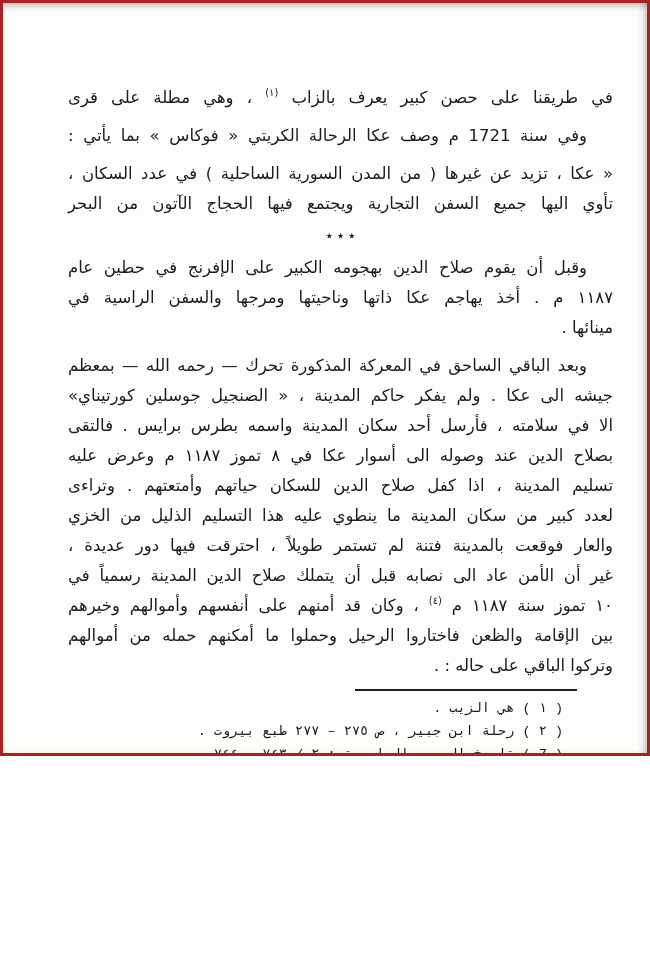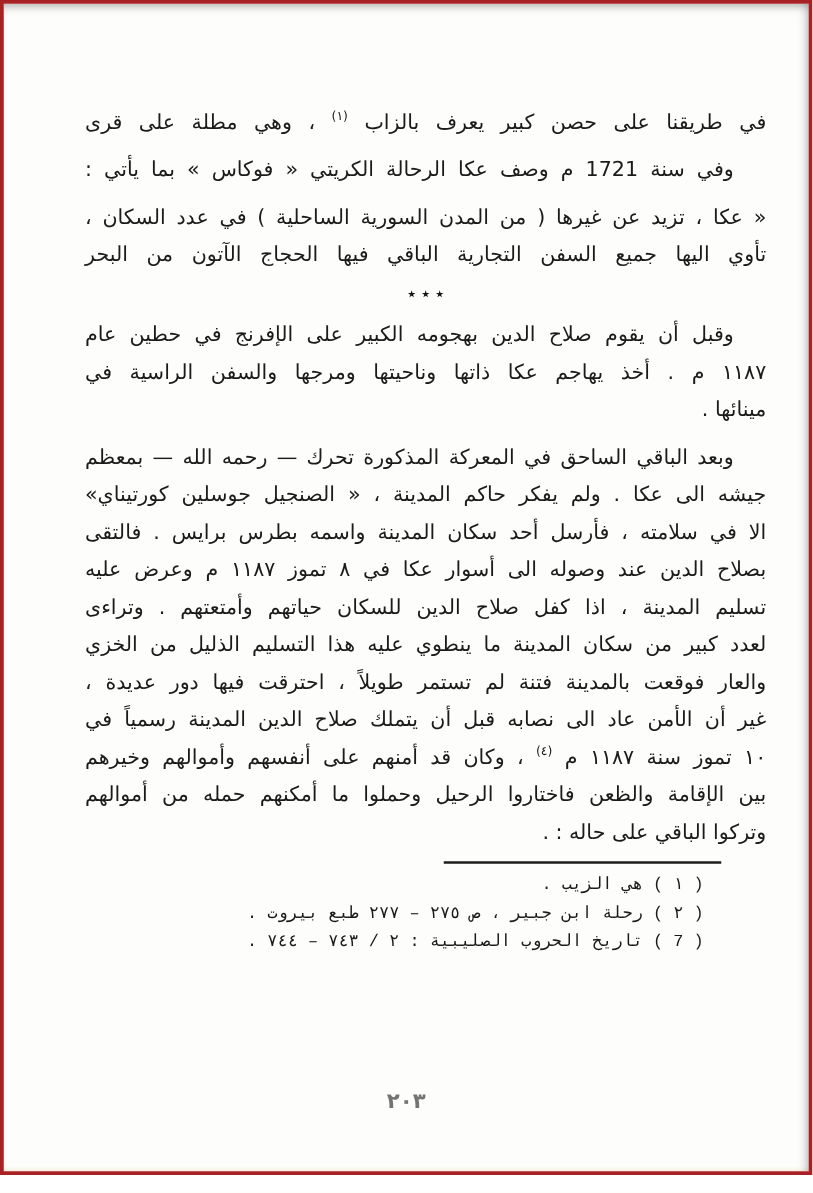--- a/index.html
+++ b/index.html
@@ -3,21 +3,21 @@
 <meta charset="utf-8">
 <style>
   html, body {
     margin: 0;
     padding: 0;
     background: #ffffff;
   }
   .page {
     position: relative;
     width: 650px;
-    height: 940px;
+    height: 756px;
     box-sizing: border-box;
     background: #fdfdfb;
     border: 3px solid #a82225;
     overflow: hidden;
     direction: rtl;
     font-family: "DejaVu Sans", sans-serif;
     color: #1b1b1b;
     
     box-shadow: inset 0 6px 7px -4px rgba(110,110,110,0.55),
                 inset -9px 0 7px -7px rgba(120,120,120,0.45),
@@ -90,21 +90,21 @@
 <div class="page">
   <div class="text-block" id="body-text">
       <div class="para">
         <div class="line">في طريقنا على حصن كبير يعرف بالزاب <sup class="fn-mark">(١)</sup> ، وهي مطلة على قرى</div>
       </div>
       <div class="para">
         <div class="line indent-first">وفي سنة 1721 م وصف عكا الرحالة الكريتي « فوكاس » بما يأتي :</div>
       </div>
       <div class="para">
         <div class="line">« عكا ، تزيد عن غيرها ( من المدن السورية الساحلية ) في عدد السكان ،</div>
-        <div class="line">تأوي اليها جميع السفن التجارية الباقي فيها الحجاج الآتون من البحر</div>
+        <div class="line">تأوي اليها جميع السفن التجارية ويجتمع فيها الحجاج الآتون من البحر</div>
       </div>
       <div class="star-row">٭ ٭ ٭</div>
       <div class="para">
         <div class="line indent-first">وقبل أن يقوم صلاح الدين بهجومه الكبير على الإفرنج في حطين عام</div>
         <div class="line">١١٨٧ م . أخذ يهاجم عكا ذاتها وناحيتها ومرجها والسفن الراسية في</div>
         <div class="line last">مينائها .</div>
       </div>
       <div class="para">
         <div class="line indent-first">وبعد الباقي الساحق في المعركة المذكورة تحرك — رحمه الله — بمعظم</div>
         <div class="line">جيشه الى عكا . ولم يفكر حاكم المدينة ، « الصنجيل جوسلين كورتيناي»</div>

